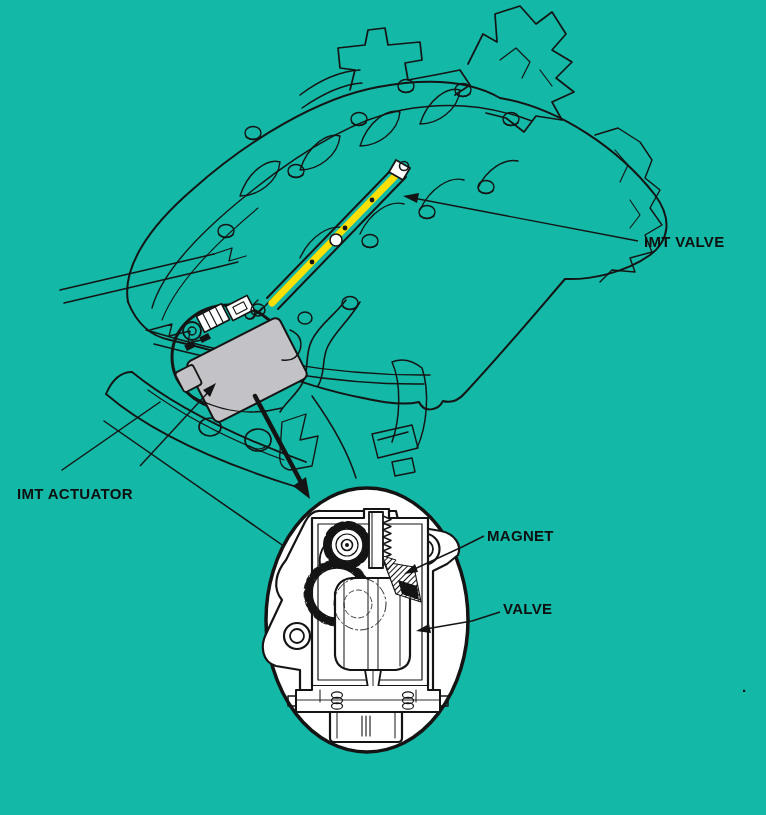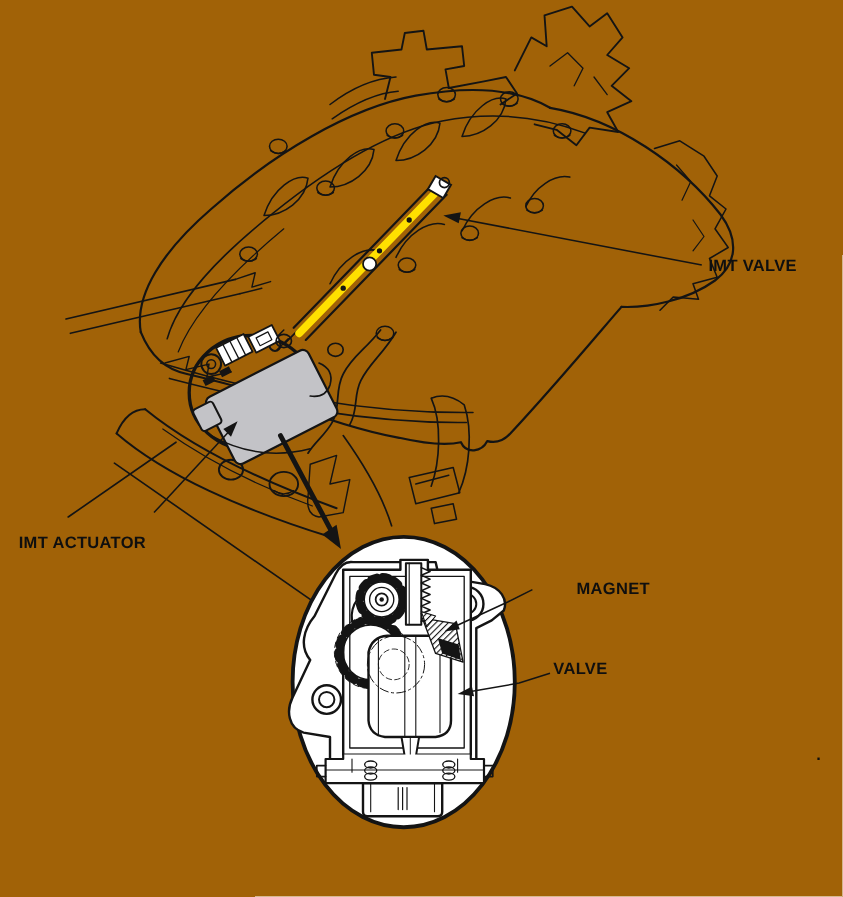--- a/index.html
+++ b/index.html
@@ -1,16 +1,16 @@
 <!DOCTYPE html>
 <html><head>
 <meta charset="utf-8">
 <style>
   html,body{margin:0;padding:0;background:#fff;}
-  .stage{position:relative;width:766px;height:815px;background:#a16207;overflow:hidden;
+  .stage{position:relative;width:766px;height:815px;background:#14b8a6;overflow:hidden;
          font-family:"Liberation Sans", sans-serif;}
   .stage svg{position:absolute;left:0;top:0;}
   .lbl{position:absolute;font-weight:bold;font-size:15px;letter-spacing:.3px;color:#0f0f0f;
        white-space:nowrap;line-height:16px;}
   .dotmark{position:absolute;font-weight:bold;font-size:15px;color:#0f0f0f;}
 </style>
 </head>
 <body>
 
 <div class="stage">
@@ -223,17 +223,17 @@
     <polygon points="216,383 210,397 203,390" fill="#141414" stroke="none"></polygon>
     <path d="M484,536 L462,547 L408,572"></path>
     <polygon points="404,574 418,572 415,564" fill="#141414" stroke="none"></polygon>
     <path d="M500,612 L472,621 L420,630"></path>
     <polygon points="416,631 431,633 429,624" fill="#141414" stroke="none"></polygon>
   </g>
 </svg>
 
 <div class="lbl" style="left:644px;top:234px;">IMT VALVE</div>
 <div class="lbl" style="left:17px;top:486px;">IMT ACTUATOR</div>
-<div class="lbl" style="left:487px;top:528px;margin-left:37px;">MAGNET</div>
+<div class="lbl" style="left:487px;top:528px;">MAGNET</div>
 <div class="lbl" style="left:503px;top:601px;">VALVE</div>
 <div class="dotmark" style="left:742px;top:678px;">.</div>
 
 </div>
 
 </body></html>

